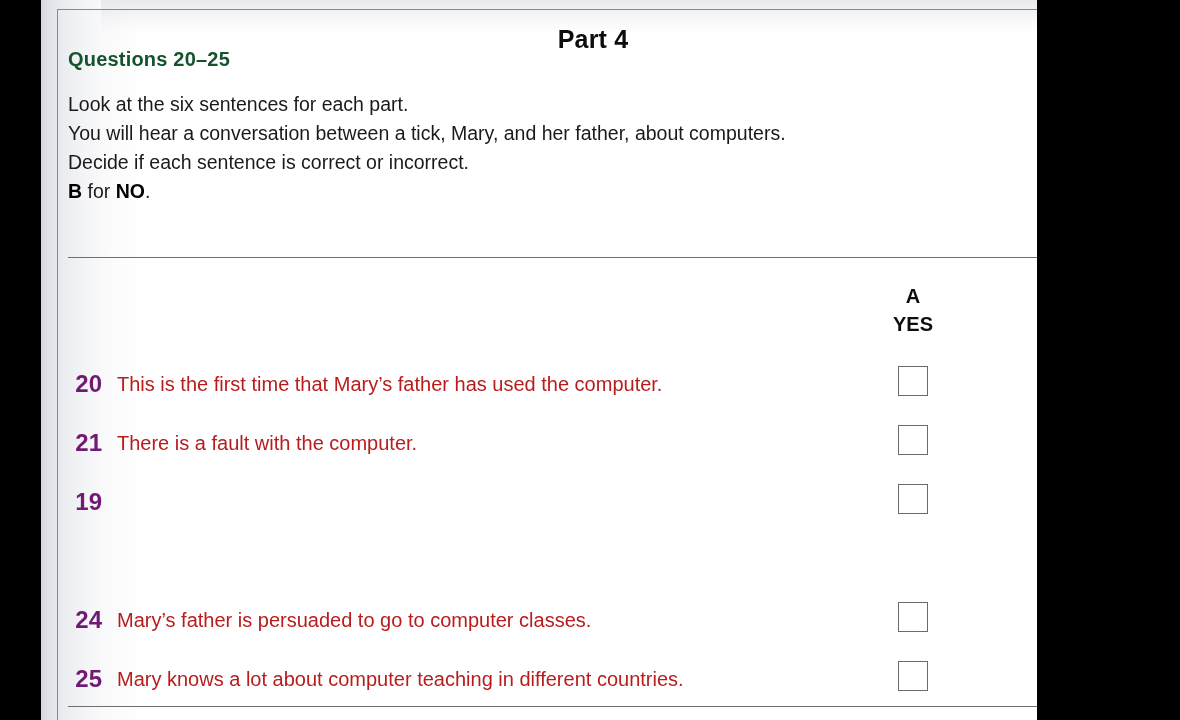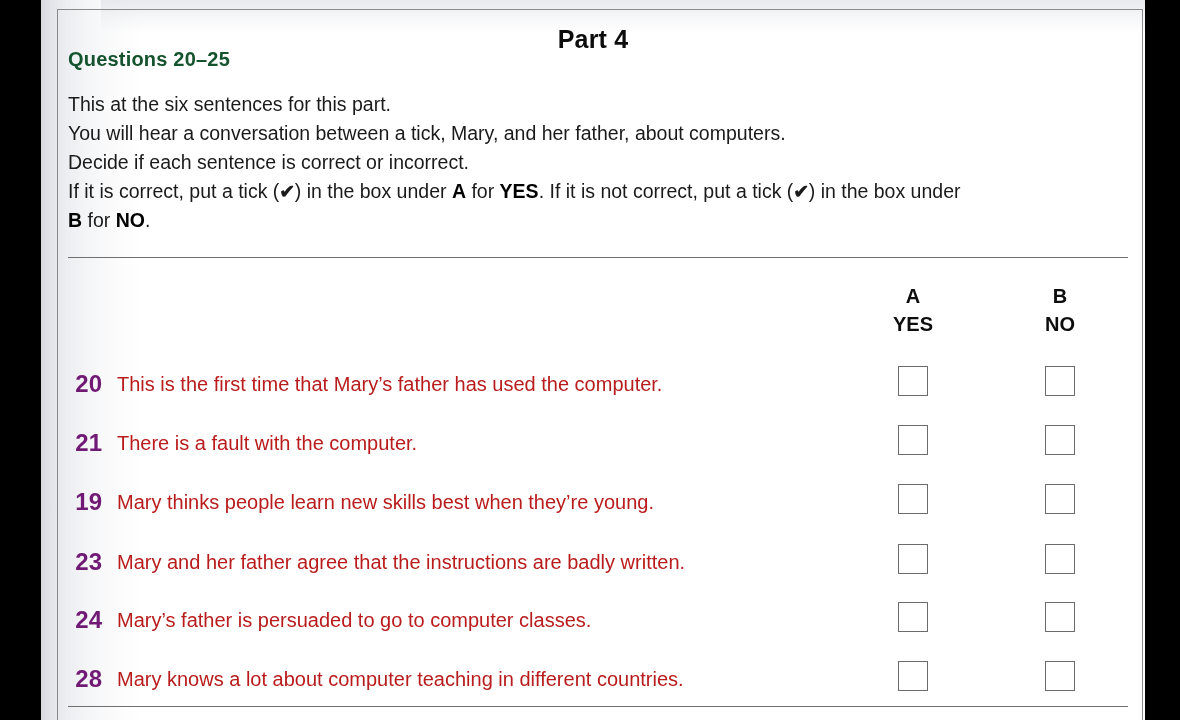--- a/index.html
+++ b/index.html
@@ -29,21 +29,21 @@
     z-index: 40;
   }
   .letterbox.left  { left: 0;   width: 41px; }
   .letterbox.right { left: 1145px; width: 35px; }
 
   
   #page-sheet {
     position: absolute;
     left: 41px;
     top: 0;
-    width: 1104px;
+    width: 996px;
     height: 720px;
     background: #ffffff;
     overflow: hidden;
   }
   
   #page-border {
     position: absolute;
     left: 16px;
     top: 9px;
     width: 1086px;
@@ -213,24 +213,23 @@
     <div id="page-vignette"></div>
     <div id="page-border"></div>
 
     <div id="content">
 
       <div id="part-title">Part 4</div>
 
       <div id="questions-heading">Questions 20–25</div>
 
       <div id="instructions">
-        <div class="line">This at the six sentences for this part.</div>
+        <div class="line">Look at the six sentences for each part.</div>
         <div class="line">You will hear a conversation between a tick, Mary, and her father, about computers.</div>
         <div class="line">Decide if each sentence is correct or incorrect.</div>
-        <div class="line"><span>If it is correct, put a tick (</span><span class="tick">✔</span><span>) in the box under </span><b>A</b><span> for </span><b>YES</b><span>. If it is not correct, put a tick (</span><span class="tick">✔</span><span>) in the box under </span></div>
         <div class="line"><b>B</b><span> for </span><b>NO</b><span>.</span></div>
       </div>
 
       <div id="rule-top"></div>
 
       <div id="col-head-a" class="col-head">
         <div class="letter">A</div>
         <div class="word">YES</div>
       </div>
       <div id="col-head-b" class="col-head">
@@ -247,41 +246,34 @@
 
       <div class="q-row" style="top:423px">
         <div class="q-num">21</div>
         <div class="q-text">There is a fault with the computer.</div>
         <div class="q-box col-a"></div>
         <div class="q-box col-b"></div>
       </div>
 
       <div class="q-row" style="top:482px">
         <div class="q-num">19</div>
-        <div class="q-text">Mary thinks people learn new skills best when they’re young.</div>
-        <div class="q-box col-a"></div>
-        <div class="q-box col-b"></div>
-      </div>
-
-      <div class="q-row" style="top:542px">
-        <div class="q-num">23</div>
-        <div class="q-text">Mary and her father agree that the instructions are badly written.</div>
-        <div class="q-box col-a"></div>
-        <div class="q-box col-b"></div>
-      </div>
+        <div class="q-box col-a"></div>
+        <div class="q-box col-b"></div>
+      </div>
+
 
       <div class="q-row" style="top:600px">
         <div class="q-num">24</div>
         <div class="q-text">Mary’s father is persuaded to go to computer classes.</div>
         <div class="q-box col-a"></div>
         <div class="q-box col-b"></div>
       </div>
 
       <div class="q-row" style="top:659px">
-        <div class="q-num">28</div>
+        <div class="q-num">25</div>
         <div class="q-text">Mary knows a lot about computer teaching in different countries.</div>
         <div class="q-box col-a"></div>
         <div class="q-box col-b"></div>
       </div>
 
       <div id="rule-bottom"></div>
 
     </div>
   </div>
 

